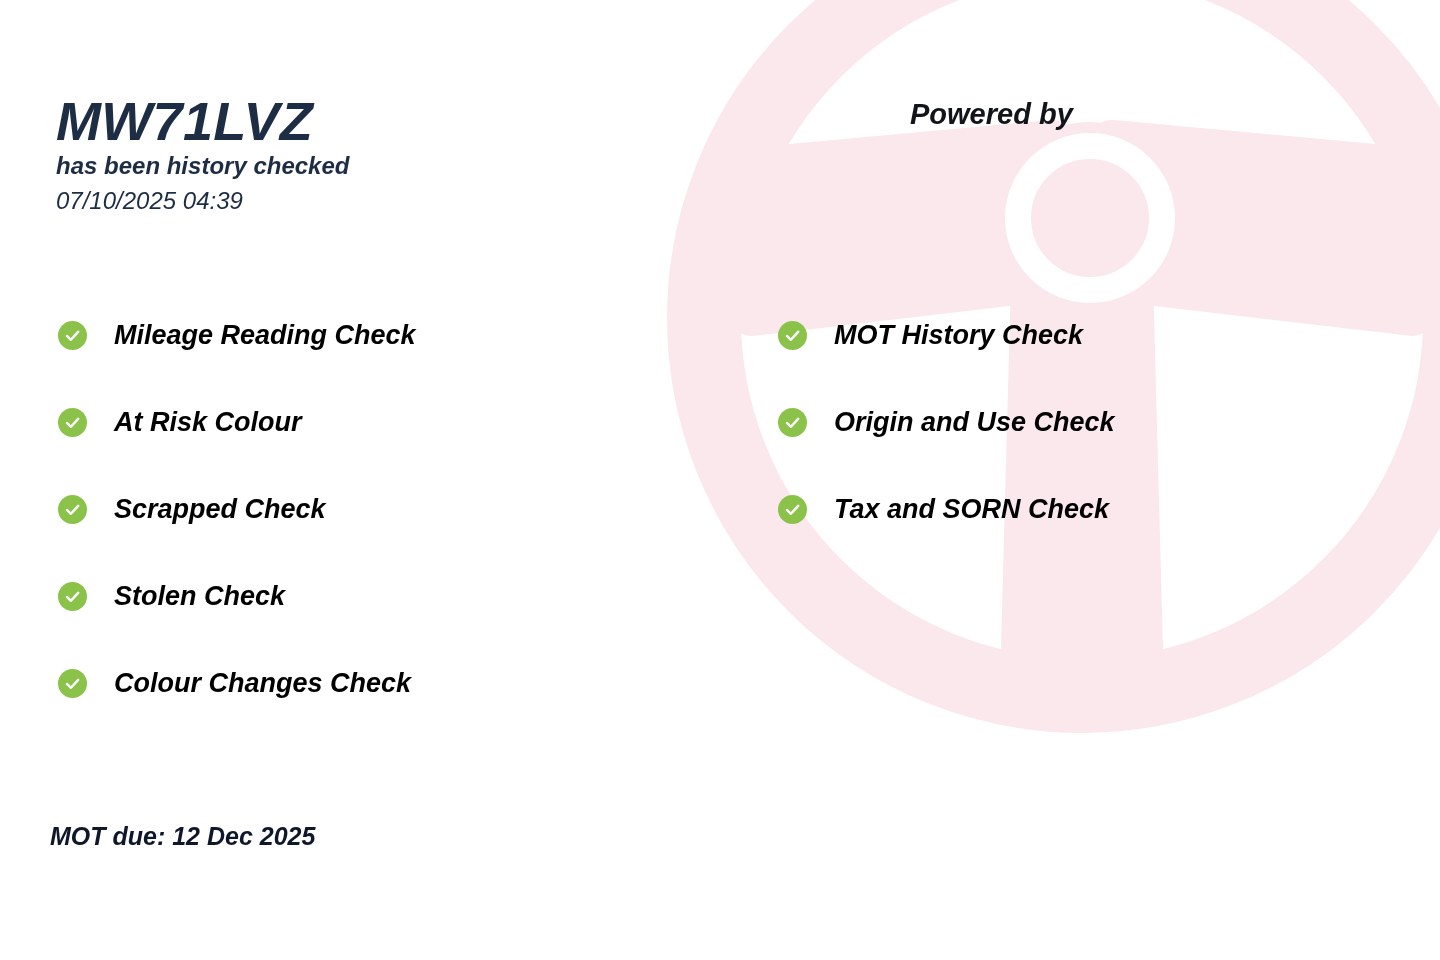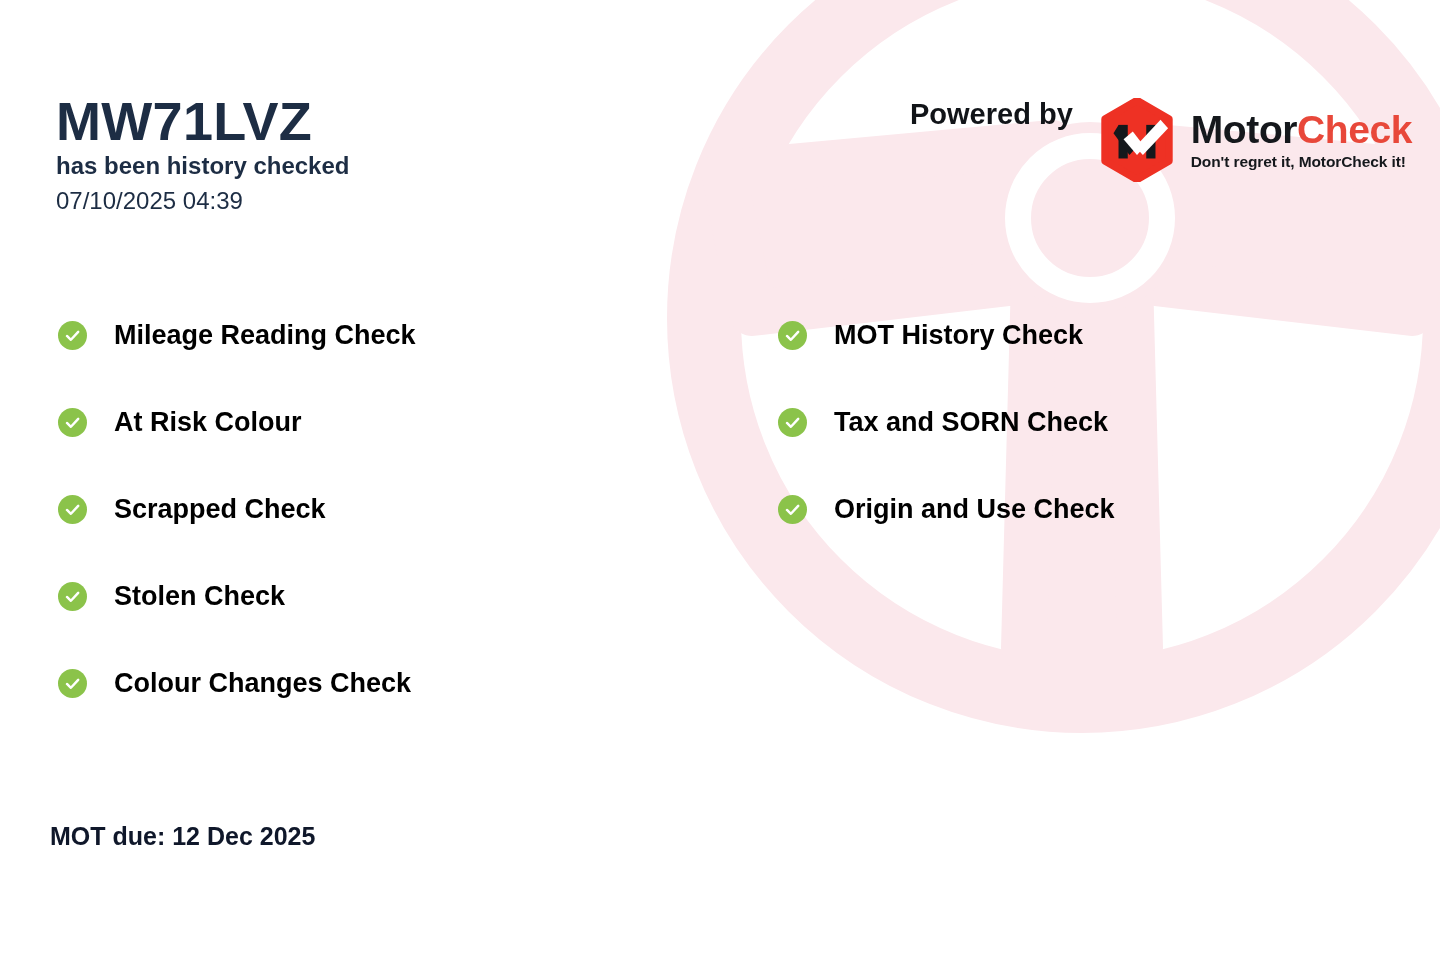--- a/index.html
+++ b/index.html
@@ -10,20 +10,21 @@
   }
 
   #canvas {
     position: relative;
     width: 1440px;
     height: 858px;
     background: #ffffff;
     overflow: hidden;
     font-family: "Liberation Sans", sans-serif;
     color: #1d2d44;
+    font-style: italic;
   }
 
   
   #wheel-bg {
     position: absolute;
     left: 0;
     top: 0;
     width: 1440px;
     height: 960px;
     pointer-events: none;
@@ -201,37 +202,20 @@
 
     <div class="header-block">
       <div class="reg-plate">MW71LVZ</div>
       <div class="headline">has been history checked</div>
       <div class="timestamp">07/10/2025 04:39</div>
     </div>
 
     <div class="powered-row">
       <div class="powered-label">Powered by</div>
 
-      <div class="logo-group">
-        <svg class="logo-mark" viewBox="0 0 100 100" xmlns="http://www.w3.org/2000/svg">
-          <path d="M50 3 L88 25 L88 75 L50 97 L12 75 L12 25 Z" fill="#EE3124" stroke="#EE3124" stroke-width="9" stroke-linejoin="round"></path>
-          <path d="M28 72 L28 32 L39 32 L39 72 Z" fill="#15181C"></path>
-          <path d="M28 32 L50 58 L41 68 L22 42 Z" fill="#15181C"></path>
-          <path d="M61 72 L61 32 L72 32 L72 72 Z" fill="#15181C"></path>
-          <path d="M34 49 L45 40 L59 58 L50 68 Z" fill="#FFFFFF"></path>
-          <path d="M48 58 L78 26 L87 36 L57 68 Z" fill="#FFFFFF"></path>
-        </svg>
-
-        <div class="logo-words">
-          <div class="wordmark">
-            <span class="wm-motor">Motor</span><span class="wm-check">Check</span>
-          </div>
-          <div class="tagline">Don't regret it, MotorCheck it!</div>
-        </div>
-      </div>
     </div>
 
     <div class="check-col" id="col-left">
       <div class="check-item">
         <span class="check-icon">
           <svg width="19" height="19" viewBox="0 0 24 24">
               <path d="M5 12.6 L10 17.4 L19.2 7.4" fill="none" stroke="#fff" stroke-width="3.1" stroke-linecap="round" stroke-linejoin="round"></path>
             </svg>
         </span>
         <span class="check-label">Mileage Reading Check</span>
@@ -278,28 +262,28 @@
             </svg>
         </span>
         <span class="check-label">MOT History Check</span>
       </div>
       <div class="check-item">
         <span class="check-icon">
           <svg width="19" height="19" viewBox="0 0 24 24">
               <path d="M5 12.6 L10 17.4 L19.2 7.4" fill="none" stroke="#fff" stroke-width="3.1" stroke-linecap="round" stroke-linejoin="round"></path>
             </svg>
         </span>
+        <span class="check-label">Origin and Use Check</span>
+      </div>
+      <div class="check-item">
+        <span class="check-icon">
+          <svg width="19" height="19" viewBox="0 0 24 24">
+              <path d="M5 12.6 L10 17.4 L19.2 7.4" fill="none" stroke="#fff" stroke-width="3.1" stroke-linecap="round" stroke-linejoin="round"></path>
+            </svg>
+        </span>
         <span class="check-label">Tax and SORN Check</span>
-      </div>
-      <div class="check-item">
-        <span class="check-icon">
-          <svg width="19" height="19" viewBox="0 0 24 24">
-              <path d="M5 12.6 L10 17.4 L19.2 7.4" fill="none" stroke="#fff" stroke-width="3.1" stroke-linecap="round" stroke-linejoin="round"></path>
-            </svg>
-        </span>
-        <span class="check-label">Origin and Use Check</span>
       </div>
     </div>
 
     <div class="mot-due">MOT due: 12 Dec 2025</div>
 
   </div>
 </div>
 
 </body></html>

